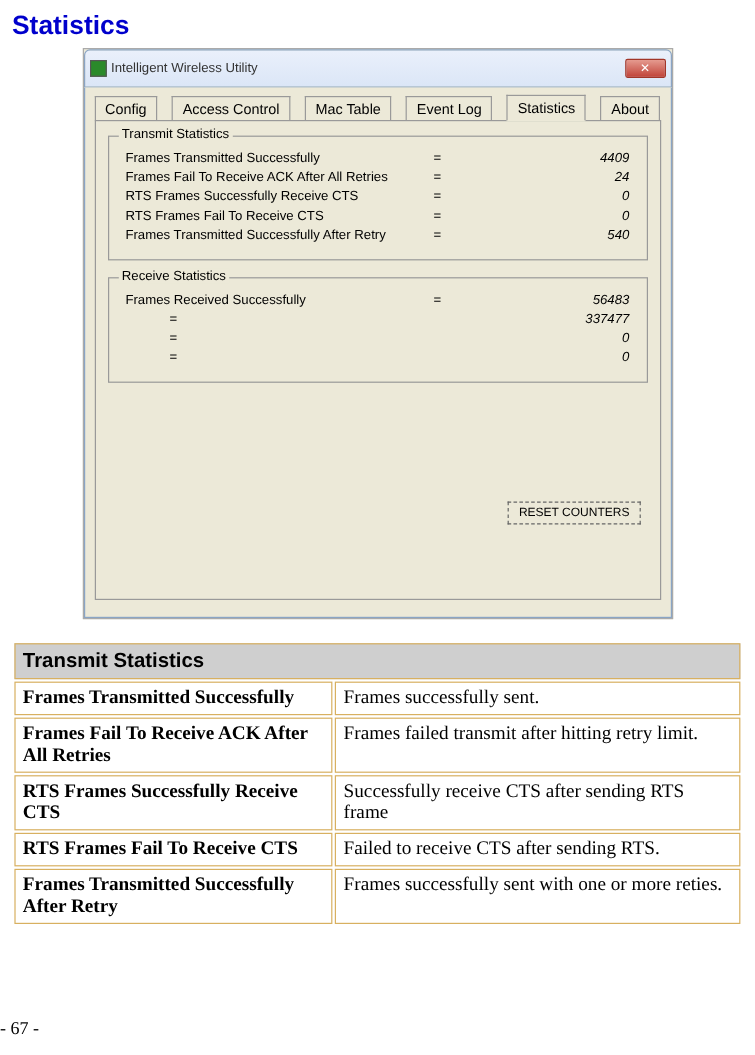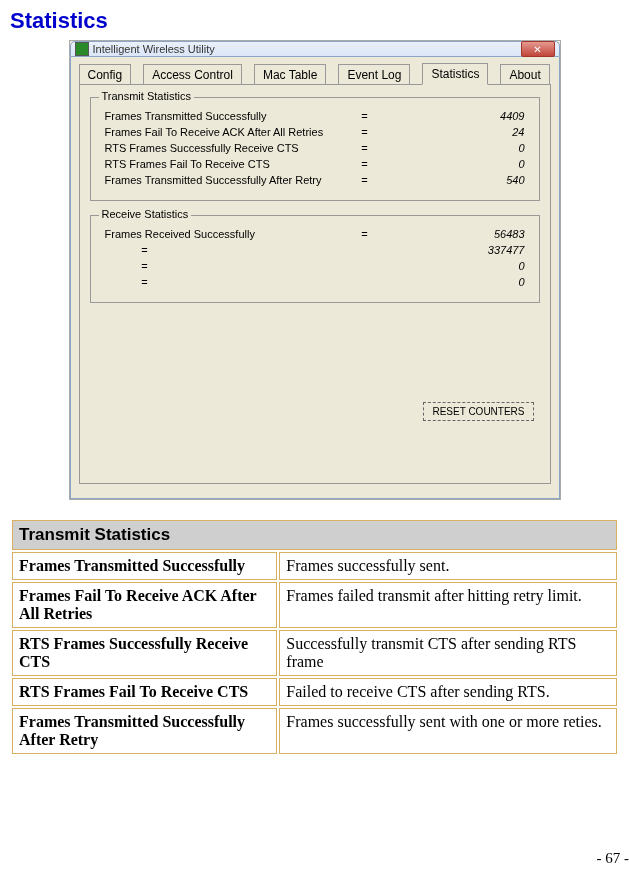--- a/index.html
+++ b/index.html
@@ -24,21 +24,21 @@
       margin: 0 auto 18px auto;
       padding: 0;
       background: #ece9d8;
     }
     .window {
       width: 100%;
       font-family: Tahoma, sans-serif;
       font-size: 11px;
     }
     .titlebar {
-      height: 16px;
+      height: 32px;
       background: linear-gradient(#eaf0fb,#dbe6f7);
       border: 1px solid #8aa5c5;
       border-radius: 5px 5px 0 0;
       display: flex;
       align-items: center;
       padding: 0 4px;
     }
     .titlebar .app-icon {
       width: 14px;
       height: 14px;
@@ -153,21 +153,21 @@
     .desc-label {
       font-weight: bold;
       width: 44%;
     }
     .row5-desc { text-align: justify; }
     .page-num {
       position: absolute;
       bottom: 12px;
       left: 0;
       width: 629px;
-      text-align: right;
+      text-align: left;
       font-size: 15px;
     }
   </style>
 </head>
 <body>
 
 <div class="page-heading">Statistics</div>
 
 <div class="screenshot-wrap">
   <div class="window">
@@ -250,21 +250,21 @@
   <tr>
     <td class="desc-label">Frames Transmitted Successfully</td>
     <td>Frames successfully sent.</td>
   </tr>
   <tr>
     <td class="desc-label">Frames Fail To Receive ACK After All Retries</td>
     <td>Frames failed transmit after hitting retry limit.</td>
   </tr>
   <tr>
     <td class="desc-label">RTS Frames Successfully Receive CTS</td>
-    <td>Successfully transmit CTS after sending RTS frame</td>
+    <td>Successfully receive CTS after sending RTS frame</td>
   </tr>
   <tr>
     <td class="desc-label">RTS Frames Fail To Receive CTS</td>
     <td>Failed to receive CTS after sending RTS.</td>
   </tr>
   <tr>
     <td class="desc-label">Frames Transmitted Successfully After Retry</td>
     <td class="row5-desc">Frames successfully sent with one or more reties.</td>
   </tr>
 </tbody>

